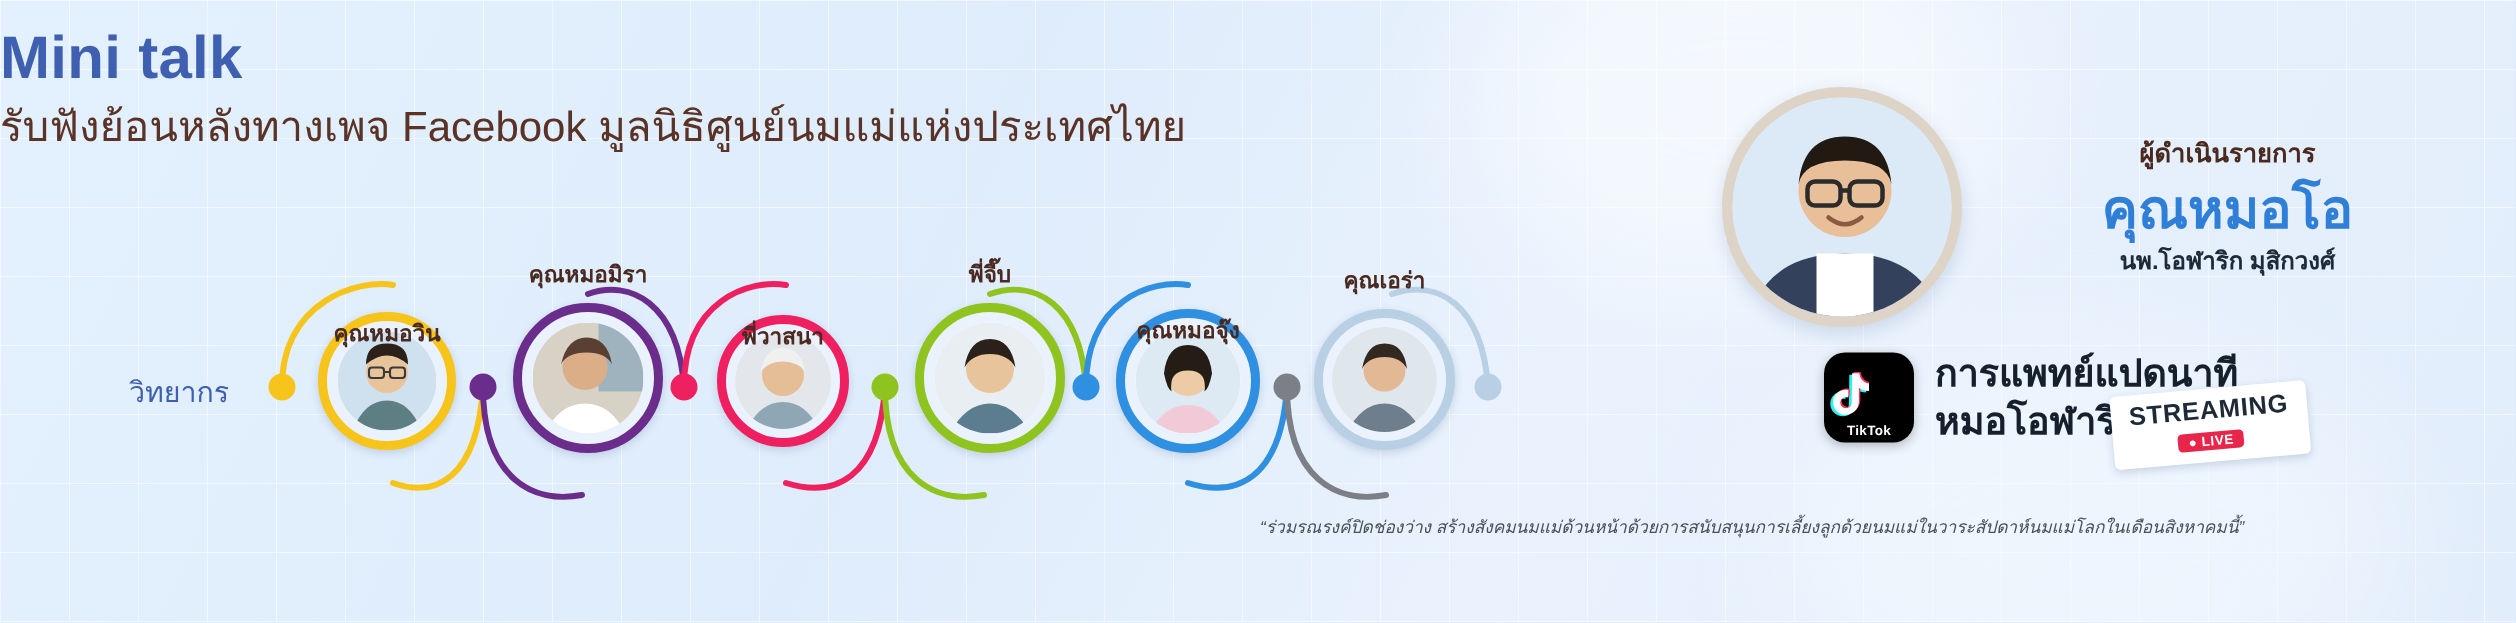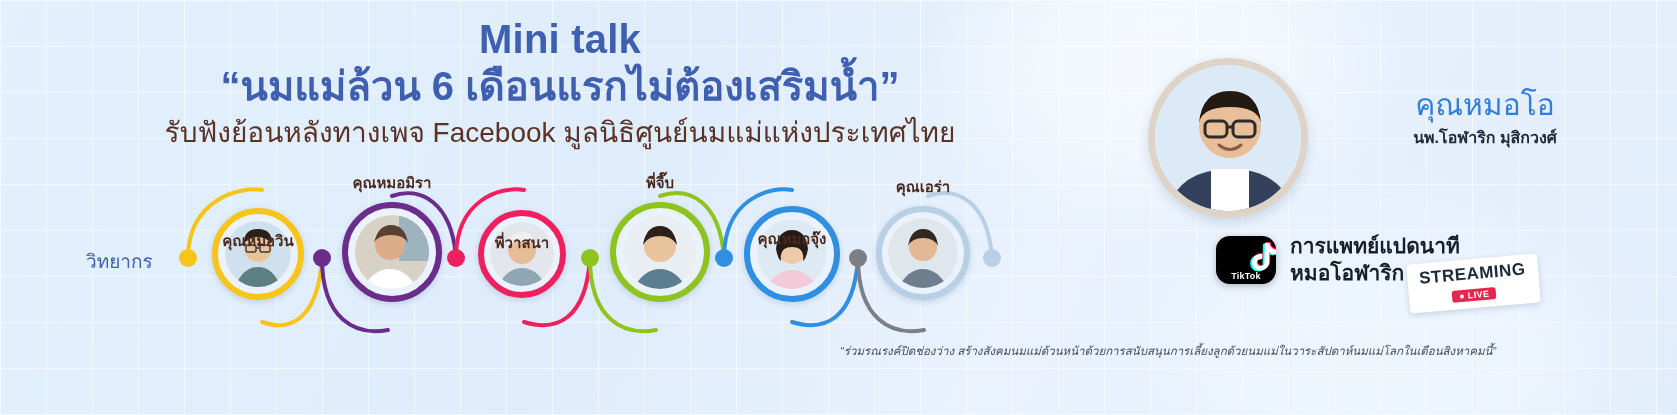--- a/index.html
+++ b/index.html
@@ -13,21 +13,21 @@
     background:
       linear-gradient(to right, rgba(255,255,255,.55) 1px, transparent 1px) 0 0/46px 46px,
       linear-gradient(to bottom, rgba(255,255,255,.55) 1px, transparent 1px) 0 0/46px 46px,
       linear-gradient(115deg,#e3f0fd 0%,#dfecfb 38%,#e9f2fd 62%,#e2edfb 100%);
   }
   .glow{position:absolute;border-radius:50%;filter:blur(40px);opacity:.5;pointer-events:none;}
   .glow.a{width:360px;height:250px;left:980px;top:-60px;background:#ffffff;}
   .glow.b{width:420px;height:260px;left:1180px;top:230px;background:#f5fbff;}
 
   
-  #title-block{position:absolute;left:0;top:18px;width:1120px;text-align:center;}
+  #title-block{position:absolute;left:0;top:18px;width:1120px;text-align:left;}
   #main-title{
     font-size:40px;font-weight:bold;color:#3f5fb0;letter-spacing:.2px;line-height:1.05;
     margin:0 0 2px 0;
   }
   #headline{
     font-size:40px;font-weight:bold;color:#3f5fb0;line-height:1.2;margin:0;
     white-space:nowrap;
   }
   #subtitle{
     margin-top:0;font-size:28px;font-weight:normal;color:#5a3226;white-space:nowrap;
@@ -47,48 +47,48 @@
   }
   .ring .inner{
     border-radius:50%;background:#f2f6fa;overflow:hidden;position:relative;
     box-shadow:inset 0 0 0 3px rgba(255,255,255,.9);
   }
   .avatar{width:100%;height:100%;display:block;}
   .nm{
     position:absolute;white-space:nowrap;font-size:15px;font-weight:bold;color:#4a2a20;
     left:50%;transform:translateX(-50%);
   }
-  .nm.below{top:100%;margin-top:21px;text-align:center;}
+  .nm.below{top:100%;margin-top:2px;text-align:center;}
   .nm.above{bottom:100%;margin-bottom:7px;}
 
   
   #host-panel{position:absolute;left:1120px;top:40px;width:550px;height:340px;}
   #host-photo-wrap{
     position:absolute;left:28px;top:18px;width:160px;height:160px;border-radius:50%;
     background:#ded3c7;padding:7px;box-sizing:border-box;
     box-shadow:0 4px 12px rgba(40,70,120,.16);
   }
   #host-photo{width:100%;height:100%;border-radius:50%;overflow:hidden;background:#e8f1fb;}
   #host-text{position:absolute;left:200px;top:48px;width:330px;text-align:center;}
   #host-role{font-size:17px;color:#4a2a20;font-weight:bold;margin-bottom:4px;}
-  #host-name{font-size:30px;font-weight:normal;color:#2f7fd8;line-height:1.15;margin-bottom:4px;}
+  #host-name{font-size:36px;font-weight:bold;color:#2f7fd8;line-height:1.15;margin-bottom:4px;}
   #host-fullname{font-size:16px;font-weight:bold;color:#1e2a38;line-height:1.35;text-align:center;}
   #host-title{font-size:16px;font-weight:bold;color:#1e2a38;line-height:1.35;}
 
   #channel-row{position:absolute;left:96px;top:193px;display:flex;align-items:center;gap:14px;}
   #tiktok-badge{
-    width:60px;height:48px;border-radius:14px;background:#000;position:relative;
-    display:flex;flex-direction:column;align-items:flex-end;justify-content:center;
+    width:60px;height:60px;border-radius:14px;background:#000;position:relative;
+    display:flex;flex-direction:column;align-items:flex-start;justify-content:center;
     box-shadow:0 2px 7px rgba(0,0,0,.25);
   }
   #tiktok-word{
     position:absolute;bottom:3px;left:0;right:0;text-align:center;
     color:#fff;font-size:9px;font-weight:bold;letter-spacing:.2px;
   }
-  #channel-text{font-size:21px;font-weight:bold;color:#16202c;line-height:1.28;white-space:nowrap;}
+  #channel-text{font-size:25px;font-weight:bold;color:#16202c;line-height:1.28;white-space:nowrap;}
   #streaming-badge{
     position:absolute;left:288px;top:219px;background:#fff;border-radius:4px;
     padding:5px 12px 6px 12px;transform:rotate(-5deg);
     box-shadow:0 2px 6px rgba(40,70,120,.2);text-align:center;
   }
   #streaming-word{font-size:17px;font-weight:bold;color:#1e2a38;letter-spacing:.5px;}
   #live-chip{
     margin-top:2px;display:inline-block;background:#e8254a;color:#fff;border-radius:3px;
     font-size:9px;font-weight:bold;padding:1px 7px;letter-spacing:.4px;
   }
@@ -100,21 +100,20 @@
 </style>
 </head>
 <body>
 
 <div id="banner">
   <div class="glow a"></div>
   <div class="glow b"></div>
 
   <div id="title-block">
     <div id="main-title">Mini talk</div>
-    <div id="headline">“นมแม่ล้วน 6 เดือนแรกไม่ต้องเสริมน้ำ”</div>
     <div id="subtitle">รับฟังย้อนหลังทางเพจ Facebook มูลนิธิศูนย์นมแม่แห่งประเทศไทย</div>
   </div>
 
   <div id="timeline">
     <div id="speaker-label">วิทยากร</div>
 
     <svg id="arcs" viewBox="0 0 1080 170">
 
       <path d="M188 78 C188 20, 240 6, 262 10" stroke="#f7c41b" stroke-width="4" fill="none" stroke-linecap="round"></path>
       <path d="M262 142 C290 152, 318 140, 322 78" stroke="#f7c41b" stroke-width="4" fill="none" stroke-linecap="round"></path>
@@ -240,20 +239,21 @@
           <path d="M44 58 q3 -32 31 -32 q28 0 31 32 q-3 -16 -31 -16 q-28 0 -31 16z" fill="#221a12"></path>
           <rect x="50" y="56" width="22" height="16" rx="5" fill="none" stroke="#2b2b2b" stroke-width="3"></rect>
           <rect x="78" y="56" width="22" height="16" rx="5" fill="none" stroke="#2b2b2b" stroke-width="3"></rect>
           <path d="M72 62 h6" stroke="#2b2b2b" stroke-width="3"></path>
           <path d="M64 80 q11 9 22 0" stroke="#8a5a42" stroke-width="3" fill="none" stroke-linecap="round"></path>
         </svg>
       </div>
     </div>
 
     <div id="host-text">
+      <div id="host-role">ผู้ดำเนินรายการ</div>
       <div id="host-name">คุณหมอโอ</div>
       <div id="host-fullname">นพ.โอฬาริก มุสิกวงศ์</div>
     </div>
 
     <div id="channel-row">
       <div id="tiktok-badge">
         <svg width="30" height="32" viewBox="0 0 30 34" style="margin-bottom:5px;">
           <path d="M19 2 h5 c.6 4.2 3.2 6.8 7 7.3 v5.2 c-2.7 0-5.1-.8-7.2-2.3 v9.6 c0 5.6-4.3 9.6-9.4 9.6 -5 0-8.9-3.9-8.9-8.8 0-5 4-8.9 9-8.9 .6 0 1.2 .1 1.8 .2 v5.4 c-.5-.2-1.1-.3-1.7-.3 -2.2 0-4 1.7-4 3.8 0 2.1 1.8 3.8 4 3.8 2.2 0 4.1-1.6 4.1-3.8z" fill="#25f4ee" transform="translate(-2,1)"></path>
           <path d="M19 2 h5 c.6 4.2 3.2 6.8 7 7.3 v5.2 c-2.7 0-5.1-.8-7.2-2.3 v9.6 c0 5.6-4.3 9.6-9.4 9.6 -5 0-8.9-3.9-8.9-8.8 0-5 4-8.9 9-8.9 .6 0 1.2 .1 1.8 .2 v5.4 c-.5-.2-1.1-.3-1.7-.3 -2.2 0-4 1.7-4 3.8 0 2.1 1.8 3.8 4 3.8 2.2 0 4.1-1.6 4.1-3.8z" fill="#fe2c55" transform="translate(1,-1)"></path>
           <path d="M19 2 h5 c.6 4.2 3.2 6.8 7 7.3 v5.2 c-2.7 0-5.1-.8-7.2-2.3 v9.6 c0 5.6-4.3 9.6-9.4 9.6 -5 0-8.9-3.9-8.9-8.8 0-5 4-8.9 9-8.9 .6 0 1.2 .1 1.8 .2 v5.4 c-.5-.2-1.1-.3-1.7-.3 -2.2 0-4 1.7-4 3.8 0 2.1 1.8 3.8 4 3.8 2.2 0 4.1-1.6 4.1-3.8z" fill="#ffffff"></path>

